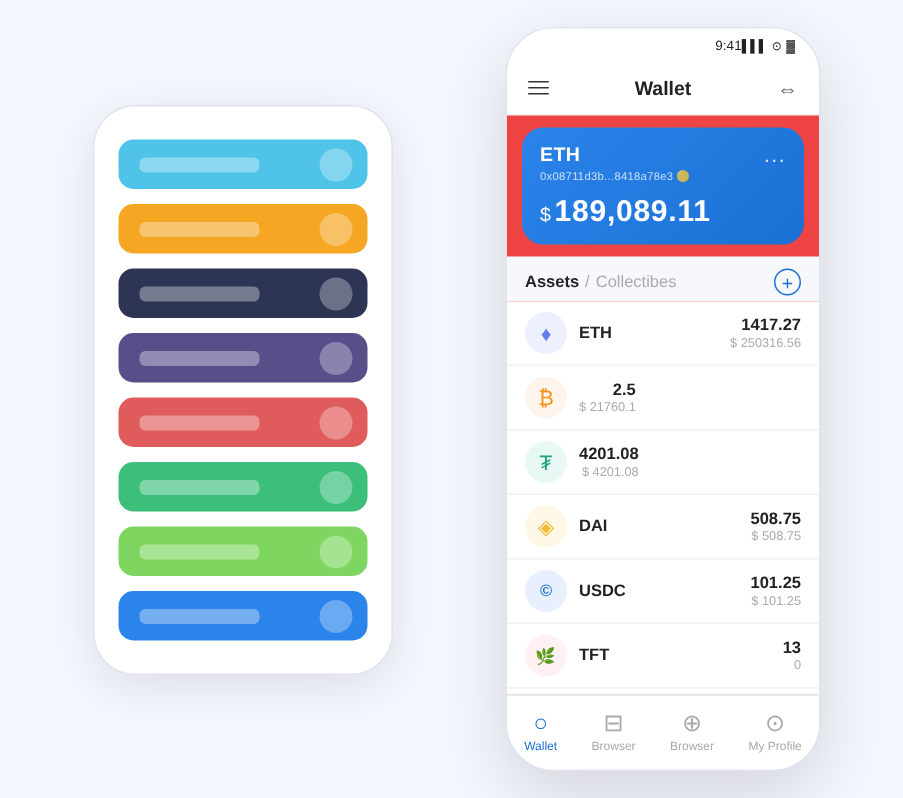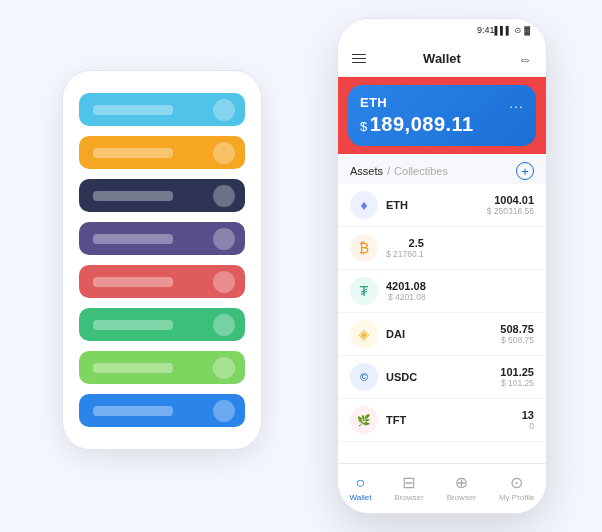--- a/index.html
+++ b/index.html
@@ -186,21 +186,21 @@
       background: #f7f8fc;
       flex-shrink: 0;
     }
     .assets-tabs-left {
       display: flex;
       gap: 0;
       align-items: center;
     }
     .tab-label {
       font-size: 11px;
-      font-weight: 400;
+      font-weight: 700;
       color: #222;
     }
     .tab-sep {
       font-size: 11px;
       color: #aaa;
       margin: 0 4px;
     }
     .tab-label-inactive {
       font-size: 11px;
       color: #aaa;
@@ -362,41 +362,42 @@
     <span class="nav-expand">⇔</span>
   </div>
 
   <div class="phone-content">
 
     <div class="eth-card">
       <div class="eth-card-header">
         <span class="eth-card-title">ETH</span>
         <span class="eth-card-dots">...</span>
       </div>
+      <div class="eth-card-address">0x08711d3b...8418a78e3 🟡</div>
       <div class="eth-card-balance">
         <span class="dollar-sign">$</span><span>189,089.11</span>
       </div>
     </div>
 
     <div class="assets-tabs">
       <div class="assets-tabs-left">
         <span class="tab-label">Assets</span>
         <span class="tab-sep">/</span>
         <span class="tab-label-inactive">Collectibes</span>
       </div>
       <div class="tab-add">+</div>
     </div>
 
     <div class="asset-list">
 
       <div class="asset-item">
         <div class="asset-icon icon-eth">♦</div>
         <span class="asset-name">ETH</span>
         <div class="asset-amounts">
-          <span class="asset-amount">1004.01</span>
+          <span class="asset-amount">1417.27</span>
           <span class="asset-usd">$ 250316.56</span>
         </div>
       </div>
 
       <div class="asset-item">
         <div class="asset-icon icon-imbtc">₿</div>
         <div class="asset-amounts">
           <span class="asset-amount">2.5</span>
           <span class="asset-usd">$ 21760.1</span>
         </div>

